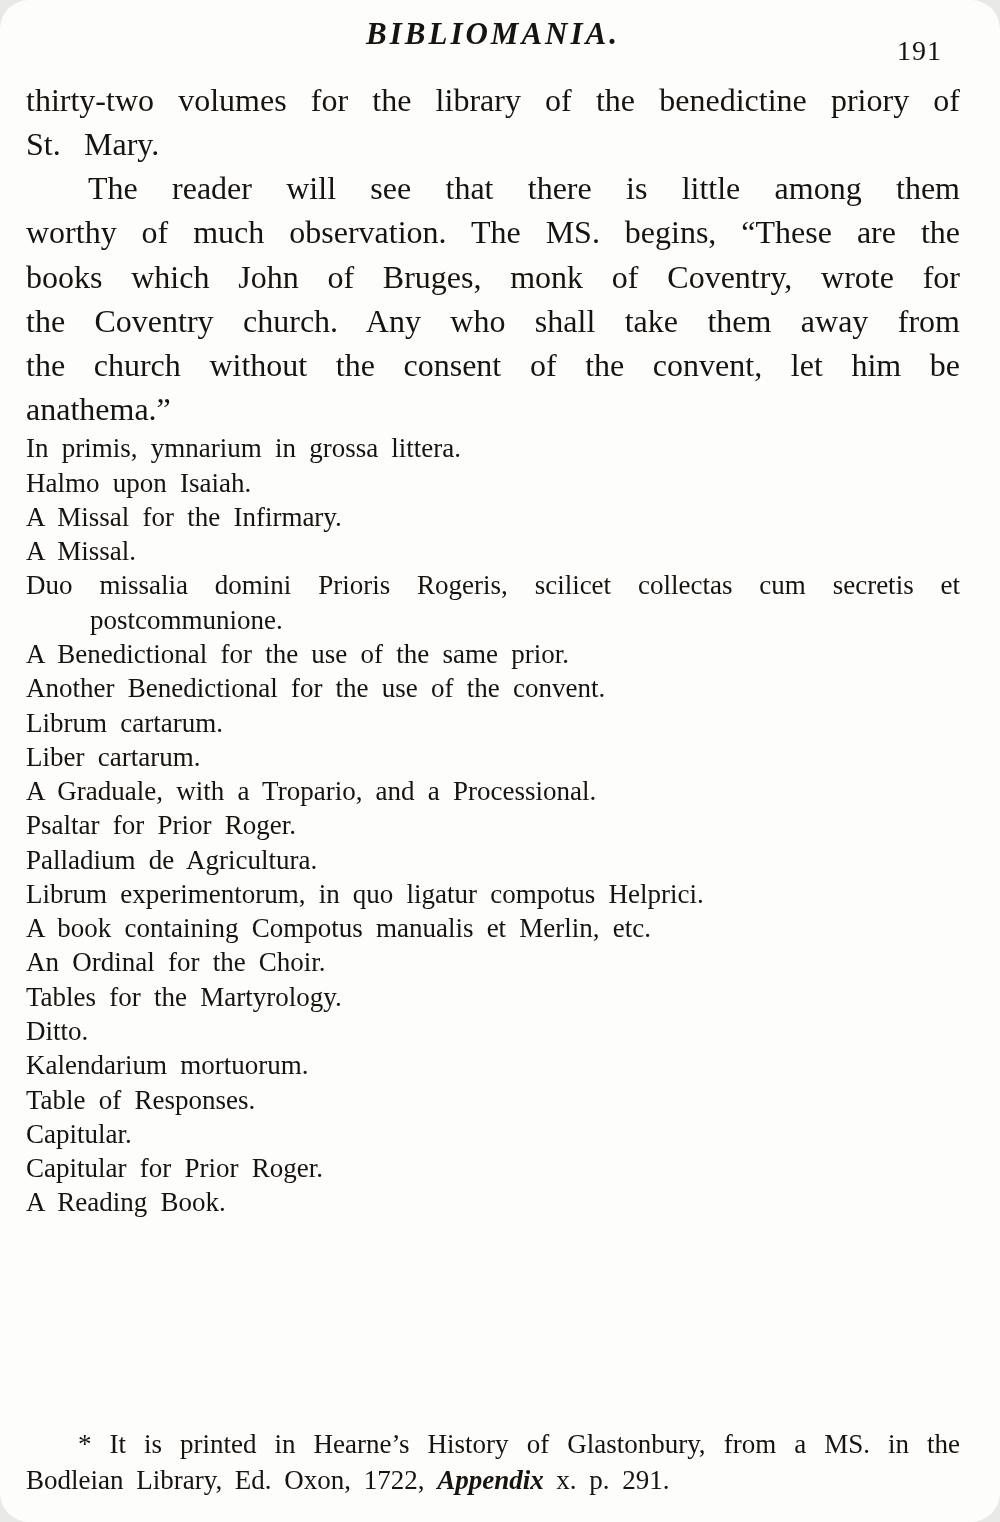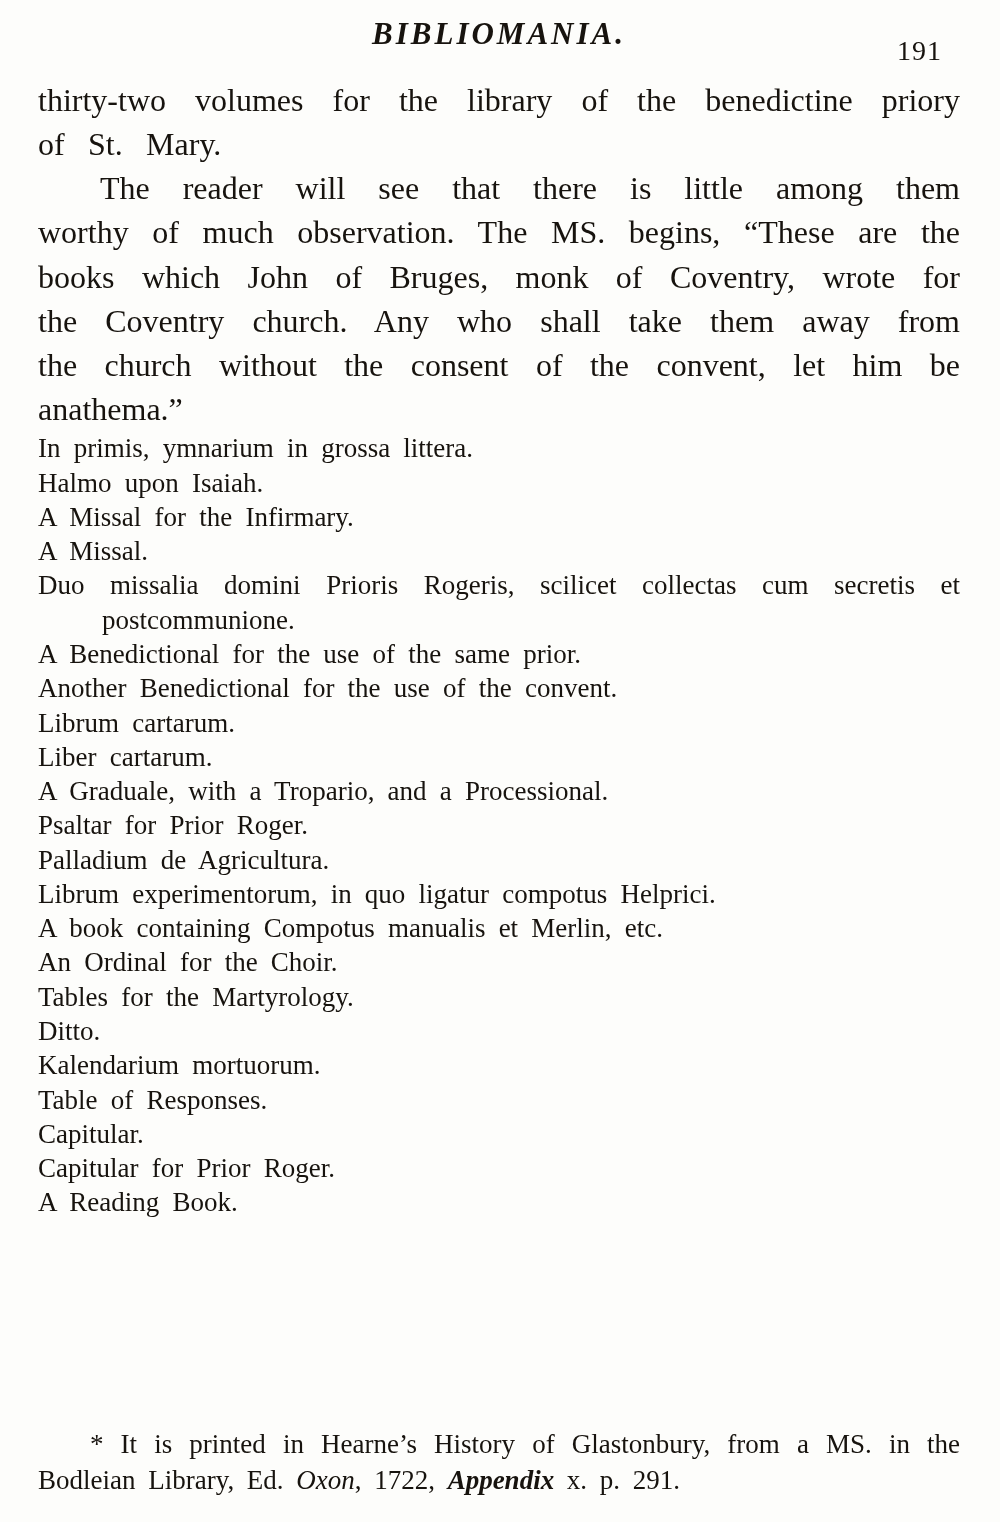--- a/index.html
+++ b/index.html
@@ -8,25 +8,26 @@
     background: #e9e9e7;
   }
   .page {
     width: 1000px;
     height: 1522px;
     box-sizing: border-box;
     margin: 0 auto;
     background: #fdfdfb;
     color: #17130e;
     font-family: "Liberation Serif", "DejaVu Serif", serif;
-    padding: 16px 40px 20px 38px;
+    padding: 16px 40px 20px 26px;
     display: flex;
     flex-direction: column;
     position: relative;
     overflow: hidden;
+    border-radius: 29px;
   }
   .page-header {
     position: relative;
     flex: 0 0 auto;
     margin-bottom: 6px;
     min-height: 44px;
   }
   .running-title {
     margin: 0;
     font-size: 31px;
@@ -112,16 +113,16 @@
       <div class="list-item">Tables for the Martyrology.</div>
       <div class="list-item">Ditto.</div>
       <div class="list-item">Kalendarium mortuorum.</div>
       <div class="list-item">Table of Responses.</div>
       <div class="list-item">Capitular.</div>
       <div class="list-item">Capitular for Prior Roger.</div>
       <div class="list-item">A Reading Book.</div>
     </section>
 
   <footer class="footnote">
-    <p class="footnote-para"><span>* It is printed in Hearne’s History of Glastonbury, from a MS. in the Bodleian Library, Ed. </span><span style="font-style: italic;">Oxon</span><span>, 1722, </span><span style="font-style: italic; font-weight: bold;">Appendix</span><span> x. p. 291.</span></p>
+    <p class="footnote-para"><span>* It is printed in Hearne’s History of Glastonbury, from a MS. in the Bodleian Library, Ed. </span><span style="">Oxon</span><span>, 1722, </span><span style="font-style: italic; font-weight: bold;">Appendix</span><span> x. p. 291.</span></p>
   </footer>
 
 </div>
 
 </body></html>

